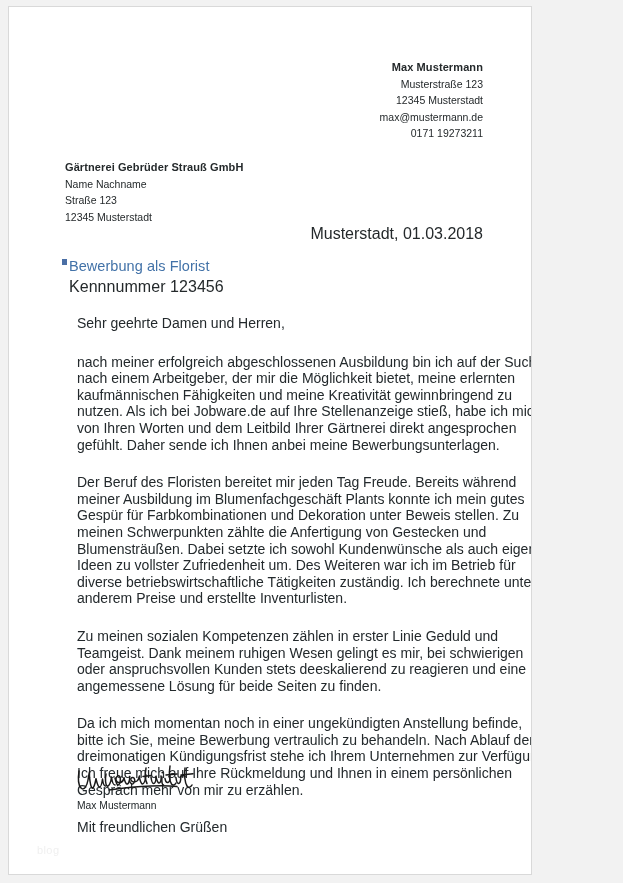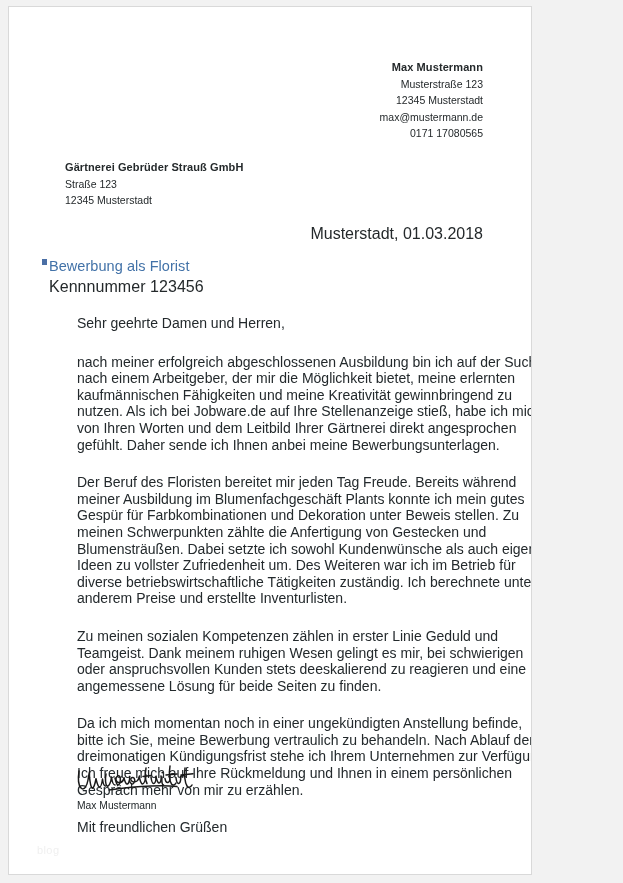--- a/index.html
+++ b/index.html
@@ -72,21 +72,21 @@
   .dateline {
     position: absolute;
     right: 48px;
     top: 218px;
     font-size: 16px;
   }
 
   
   .subject-wrap {
     position: absolute;
-    left: 40px;
+    left: 60px;
     top: 250px;
   }
   .subject-row {
     position: relative;
     display: block;
   }
   .bullet-mark {
     position: absolute;
     left: -7px;
     top: 2px;
@@ -162,25 +162,26 @@
 <body>
 
 <div class="page">
   <div class="sheet">
 
     <div class="sender">
       <div class="name">Max Mustermann</div>
       <div>Musterstraße 123</div>
       <div>12345 Musterstadt</div>
       <div>max@mustermann.de</div>
-      <div>0171 17080565</div>
+      <div>0171 19273211</div>
     </div>
 
     <div class="recipient">
       <div class="company">Gärtnerei Gebrüder Strauß GmbH</div>
+      <div>Name Nachname</div>
       <div>Straße 123</div>
       <div>12345 Musterstadt</div>
     </div>
 
     <div class="dateline">Musterstadt, 01.03.2018</div>
 
     <div class="subject-wrap">
       <div class="subject-row">
         <span class="bullet-mark"></span>
         <span class="subject">Bewerbung als Florist</span>

